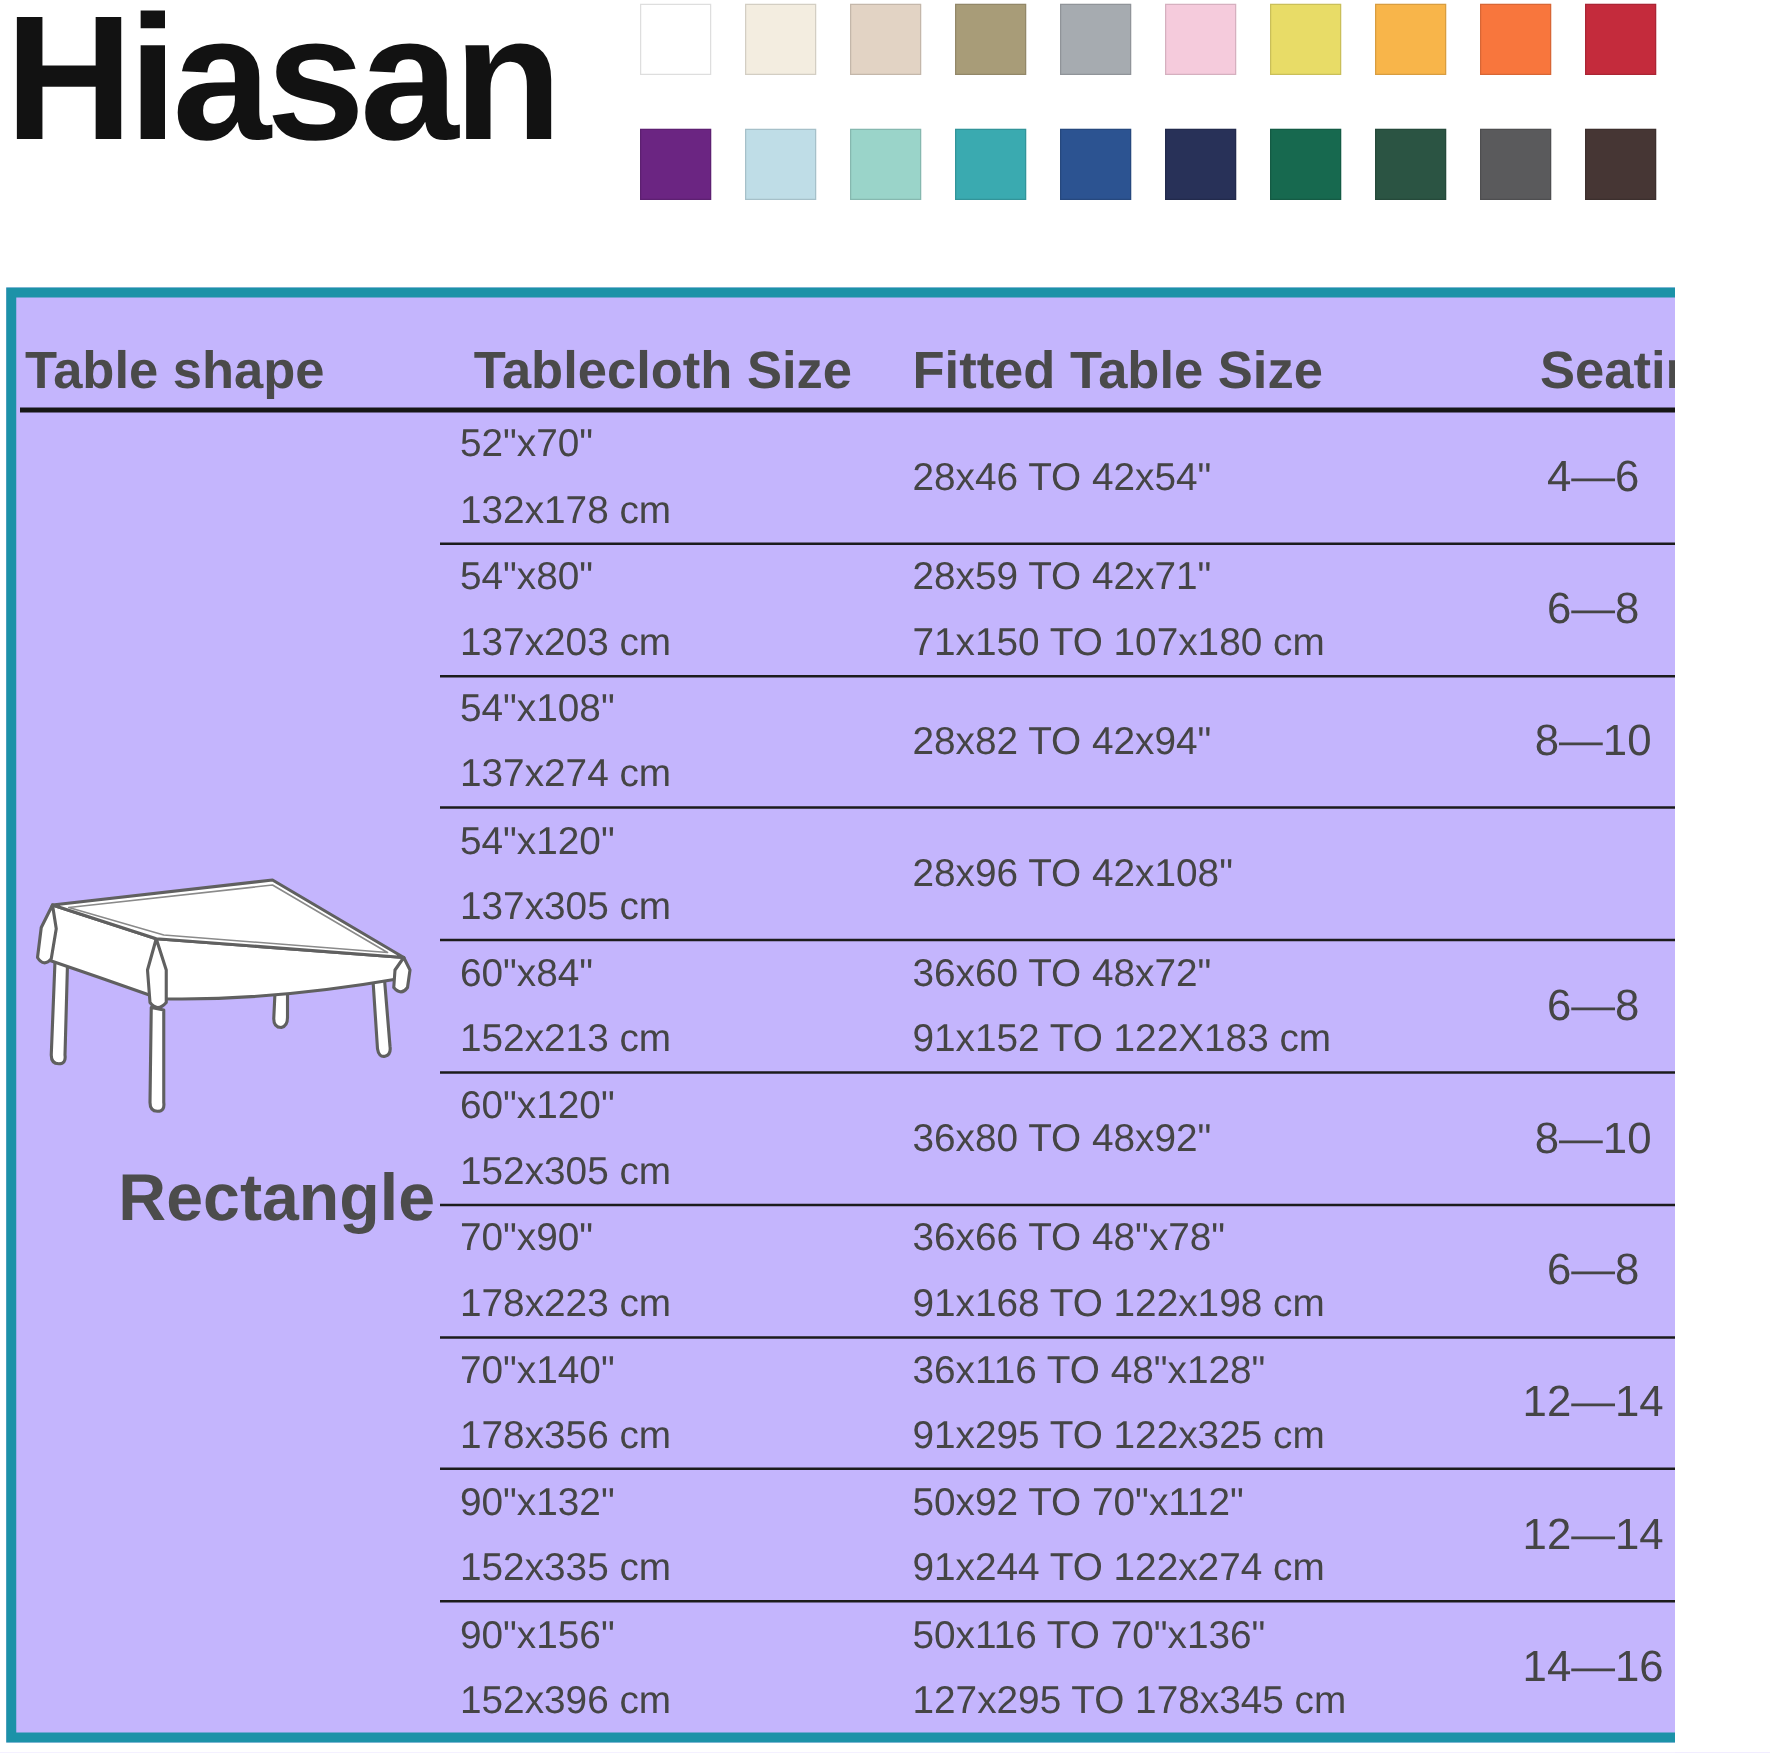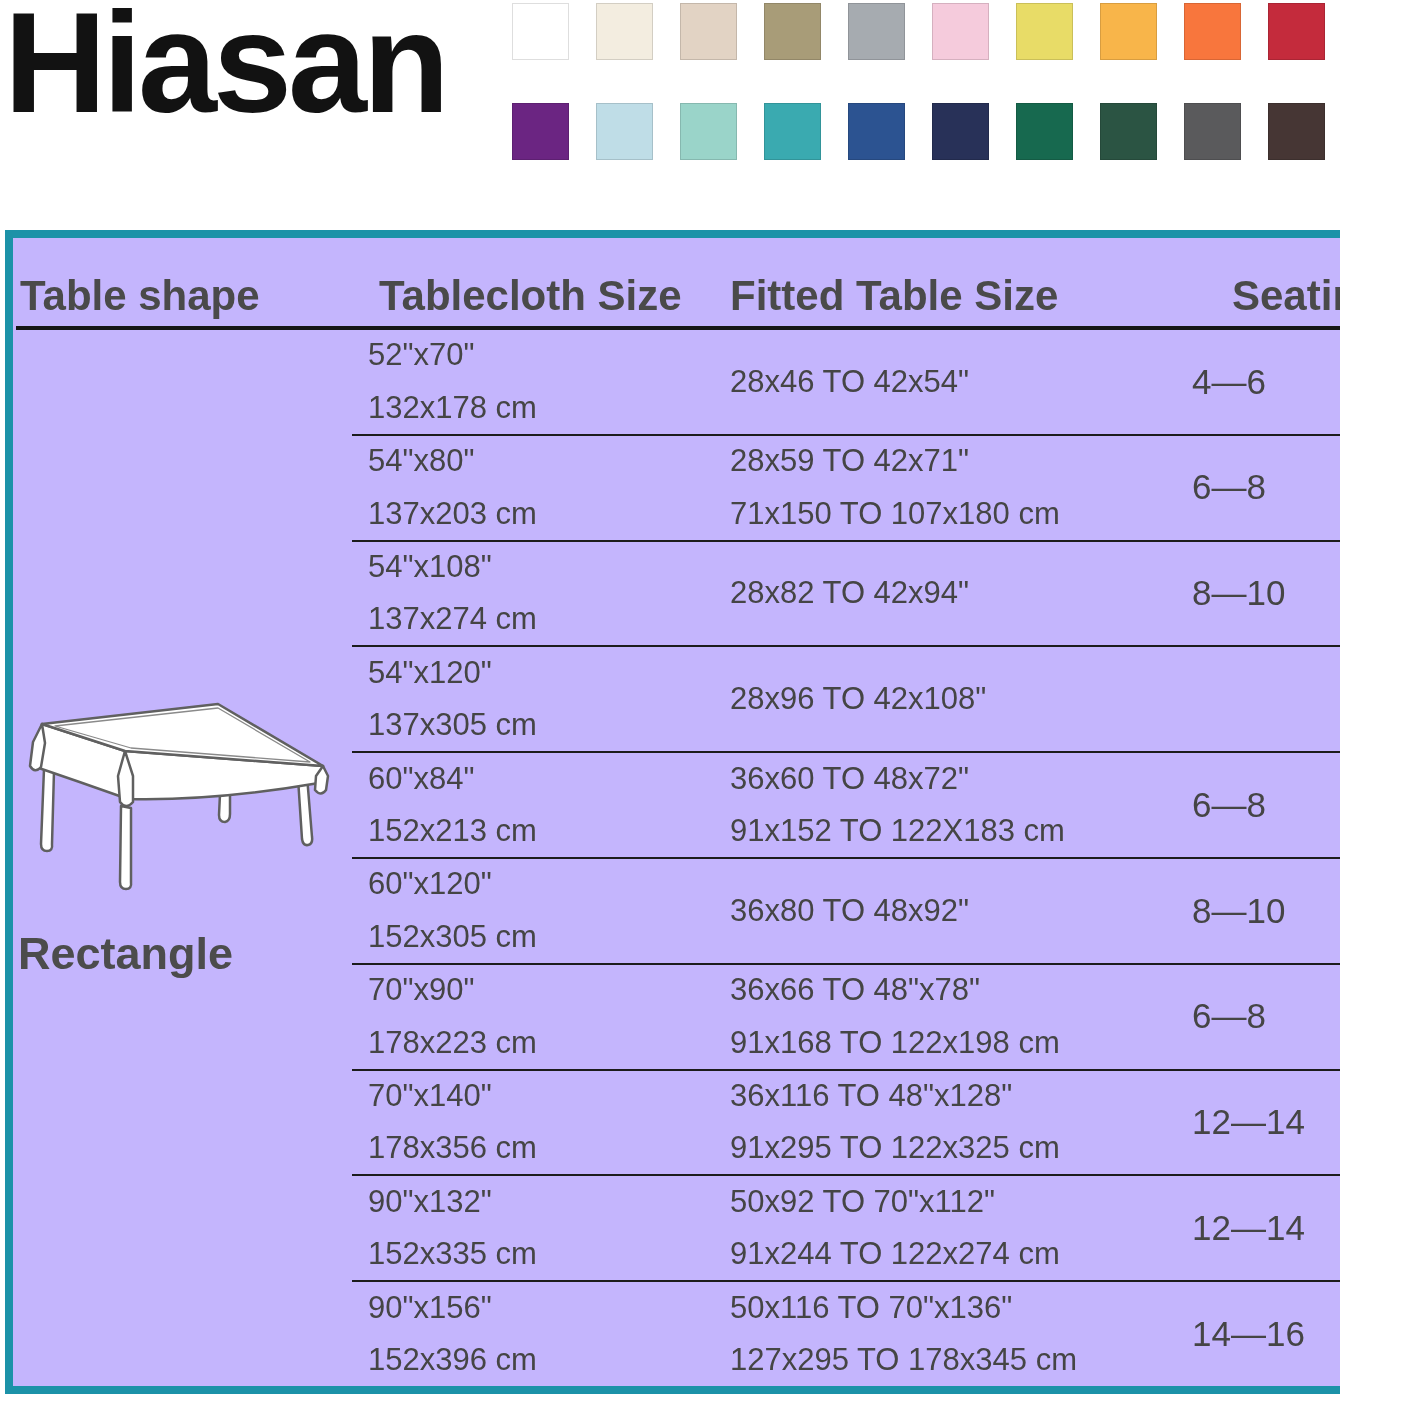--- a/index.html
+++ b/index.html
@@ -17,31 +17,31 @@
   .chart{position:absolute;left:5px;top:230px;width:1406px;height:1164px;box-sizing:border-box;
          border:8px solid #1C92A8;background:#c4b5fd;}
   .hdr{position:absolute;top:34px;font-size:42px;font-weight:700;color:#4a4a4a;white-space:nowrap;}
   .hdr-shape{left:7px;}
   .hdr-tc{left:349px;margin-left:17px;}
   .hdr-fit{left:717px;}
   .hdr-seat{left:1219px;}
   .hdr-rule{position:absolute;left:3px;right:7px;top:88px;height:4px;background:#161616;}
   
   .illus{position:absolute;left:12px;top:458px;width:310px;height:205px;}
-  .shape-label{position:absolute;left:5px;top:690px;width:330px;text-align:left;
-               font-size:45px;font-weight:700;color:#4c4c4c;}
+  .shape-label{position:absolute;left:5px;top:690px;width:330px;text-align:right;
+               font-size:53px;font-weight:700;color:#4c4c4c;}
   
   .rows{position:absolute;left:339px;top:92px;right:13px;bottom:0;display:flex;flex-direction:column;}
   .row{flex:1;position:relative;border-bottom:2px solid #1c1c1c;}
   .row:last-child{border-bottom:0;}
   .cell{position:absolute;top:0;height:100%;display:flex;flex-direction:column;justify-content:center;
         gap:20px;font-size:31px;color:#454545;white-space:nowrap;line-height:1.05;}
   .cell-tc{left:16px;}
   .cell-fit{left:378px;}
-  .cell-seat{left:840px;width:165px;text-align:left;font-size:35px;gap:0;}
+  .cell-seat{left:840px;width:165px;text-align:center;font-size:35px;gap:0;}
 </style>
 </head>
 <body>
 
 <div class="page">
 
   <div class="logo">Hiasan</div>
 
   <div class="swatches">
     <div class="swatch-row" id="swatch-row-1">

